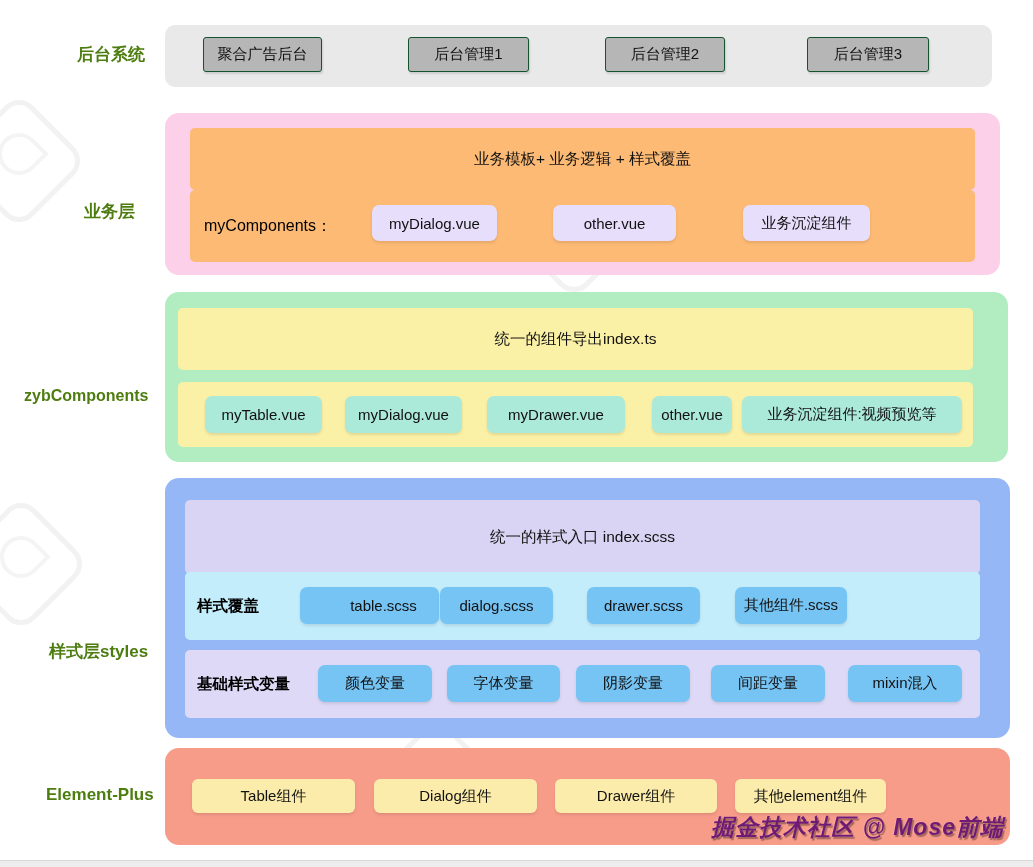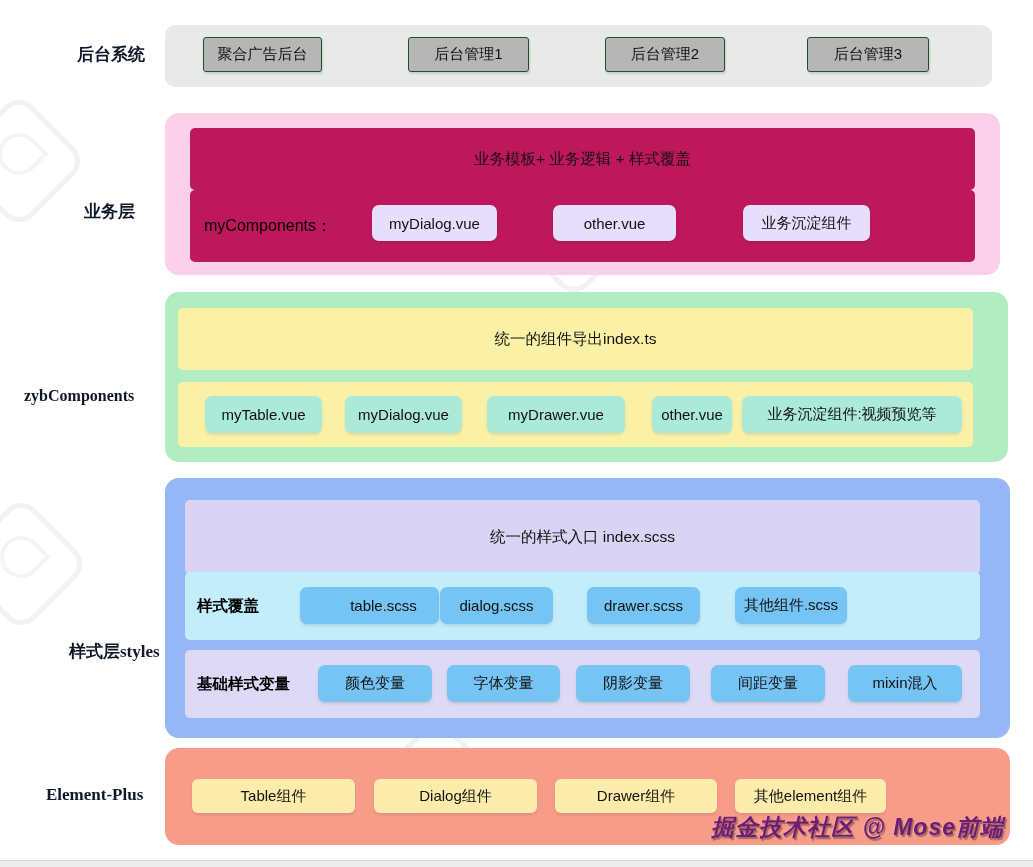--- a/index.html
+++ b/index.html
@@ -1,31 +1,31 @@
 <!DOCTYPE html>
 <html><head>
 <meta charset="utf-8">
 <style>
   html,body{margin:0;padding:0;background:#ffffff;}
   .canvas{
     position:relative;width:1033px;height:867px;background:#ffffff;overflow:hidden;
     font-family:"Liberation Sans","DejaVu Sans",sans-serif;color:#111;
   }
   .layer-label{
-    position:absolute;font-size:17px;font-weight:700;color:#0f172a;white-space:nowrap;font-family:Liberation Serif, serif;
+    position:absolute;font-size:17px;font-weight:700;color:#4d7c0f;white-space:nowrap;
   }
   .container{position:absolute;border-radius:14px;}
   .container.gray{background:#e9e9e9;border-radius:10px;}
   .container.pink{background:#fbd0e8;}
   .container.green{background:#b2edc2;}
   .container.blue{background:#95b7f5;}
   .container.red{background:#f89c8a;}
   .row{position:absolute;border-radius:5px;}
   .row.title{display:flex;align-items:center;justify-content:center;font-size:15.5px;}
-  .row.lightblue{background:#be185d;}
+  .row.lightblue{background:#fdba74;}
   .row.yellow{background:#fbf1a6;}
   .row.purple{background:#d9d4f4;}
   .row.purple2{background:#ded9f6;}
   .row.lightcyan{background:#c4edfc;}
   .row-label{
     position:absolute;top:0;bottom:0;display:flex;align-items:center;
     font-size:15.5px;font-weight:700;color:#000;white-space:nowrap;
   }
   .row-label.plain{font-weight:400;font-size:16px;}
   .box{
@@ -95,21 +95,21 @@
     <div class="row title yellow" style="left:13px;top:16px;width:795px;height:62px;">统一的组件导出index.ts</div>
     <div class="row yellow" style="left:13px;top:90px;width:795px;height:65px;">
       <div class="box cyan" style="left:27px;top:14px;width:117px;height:37px;">myTable.vue</div>
       <div class="box cyan" style="left:167px;top:14px;width:117px;height:37px;">myDialog.vue</div>
       <div class="box cyan" style="left:309px;top:14px;width:138px;height:37px;">myDrawer.vue</div>
       <div class="box cyan" style="left:474px;top:14px;width:80px;height:37px;">other.vue</div>
       <div class="box cyan" style="left:564px;top:14px;width:220px;height:37px;">业务沉淀组件:视频预览等</div>
     </div>
   </div>
 
-  <div class="layer-label" style="left:49px;top:640px;margin-left:20px;">样式层styles</div>
+  <div class="layer-label" style="left:49px;top:640px;">样式层styles</div>
   <div class="container blue" style="left:165px;top:478px;width:845px;height:260px;">
     <div class="row title purple" style="left:20px;top:22px;width:795px;height:74px;">统一的样式入口 index.scss</div>
 
     <div class="row lightcyan" style="left:20px;top:94px;width:795px;height:68px;">
       <div class="row-label" style="left:12px;">样式覆盖</div>
       <div class="box bluebox" style="left:115px;top:15px;width:111px;height:37px;padding-left:28px;">table.scss</div>
       <div class="box bluebox" style="left:255px;top:15px;width:113px;height:37px;">dialog.scss</div>
       <div class="box bluebox" style="left:402px;top:15px;width:113px;height:37px;">drawer.scss</div>
       <div class="box bluebox" style="left:550px;top:15px;width:112px;height:37px;">其他组件.scss</div>
     </div>

